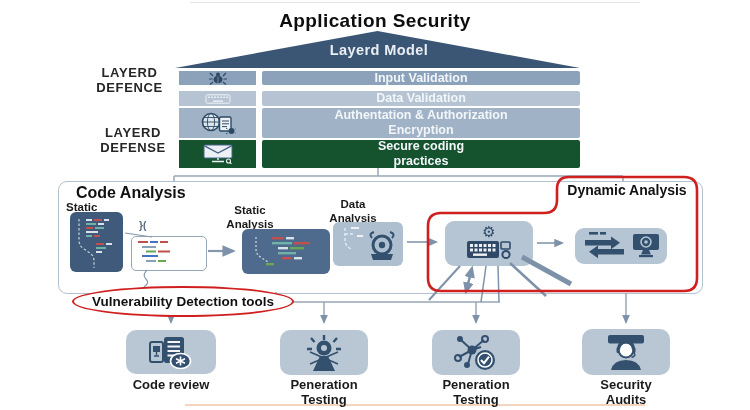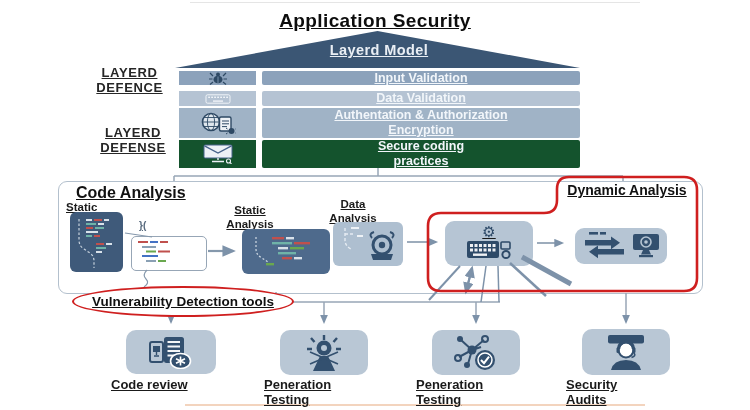--- a/index.html
+++ b/index.html
@@ -1,18 +1,18 @@
 <!DOCTYPE html>
 <html><head>
 <meta charset="utf-8">
 <style>
   html,body{margin:0;padding:0;background:#fff;}
   .canvas{position:relative;width:750px;height:410px;background:#ffffff;overflow:hidden;
           font-family:"Liberation Sans",sans-serif;color:#1a1a1a;}
-  .abs{position:absolute;text-decoration:underline;}
+  .abs{position:absolute;}
   .pre{white-space:pre-line;}
   .center{text-align:center;}
 
   .title{left:0;top:10px;width:750px;text-align:center;font-size:19px;font-weight:800;
          color:#0d0d0d;letter-spacing:.4px;}
   .roof{left:175px;top:31px;width:405px;height:37px;background:#3b5674;
         clip-path:polygon(50% 0,100% 100%,0 100%);}
   .roof-label{left:277px;top:42px;width:204px;text-align:center;font-size:14.5px;
               font-weight:bold;color:#e9eef4;letter-spacing:.4px;}
   .side-label{font-size:13px;font-weight:bold;color:#262626;letter-spacing:.6px;
@@ -45,21 +45,21 @@
   .gear{font-family:"DejaVu Sans",sans-serif;font-size:15px;line-height:13px;color:#2e4a68;}
   .dy-box{left:575px;top:228px;width:92px;height:36px;background:#b6c5d4;border-radius:9px;
           display:flex;align-items:center;justify-content:center;}
 
   .vuln{left:72px;top:286px;width:218px;height:27px;background:#fff;border:2.5px solid #cf1f1f;
         border-radius:50%;display:flex;align-items:center;justify-content:center;
         font-size:13.5px;font-weight:bold;color:#111;z-index:6;}
 
   .tool-box{width:88px;height:45px;background:#b9c7d5;border-radius:10px;
             display:flex;align-items:center;justify-content:center;}
-  .tool-label{width:120px;top:377px;text-align:left;font-size:13px;font-weight:600;
+  .tool-label{width:120px;top:377px;text-align:center;font-size:13px;font-weight:600;
               color:#1a1a1a;line-height:1.18;}
 
   .overlay{position:absolute;left:0;top:0;z-index:5;pointer-events:none;}
   .artifact-top{left:190px;top:2px;width:450px;height:1px;background:#d4d4d4;opacity:.6;}
   .artifact-bottom{left:185px;top:404px;width:460px;height:2px;background:#e5a06f;opacity:.45;}
 </style>
 </head>
 <body>
 
 <div class="canvas">

